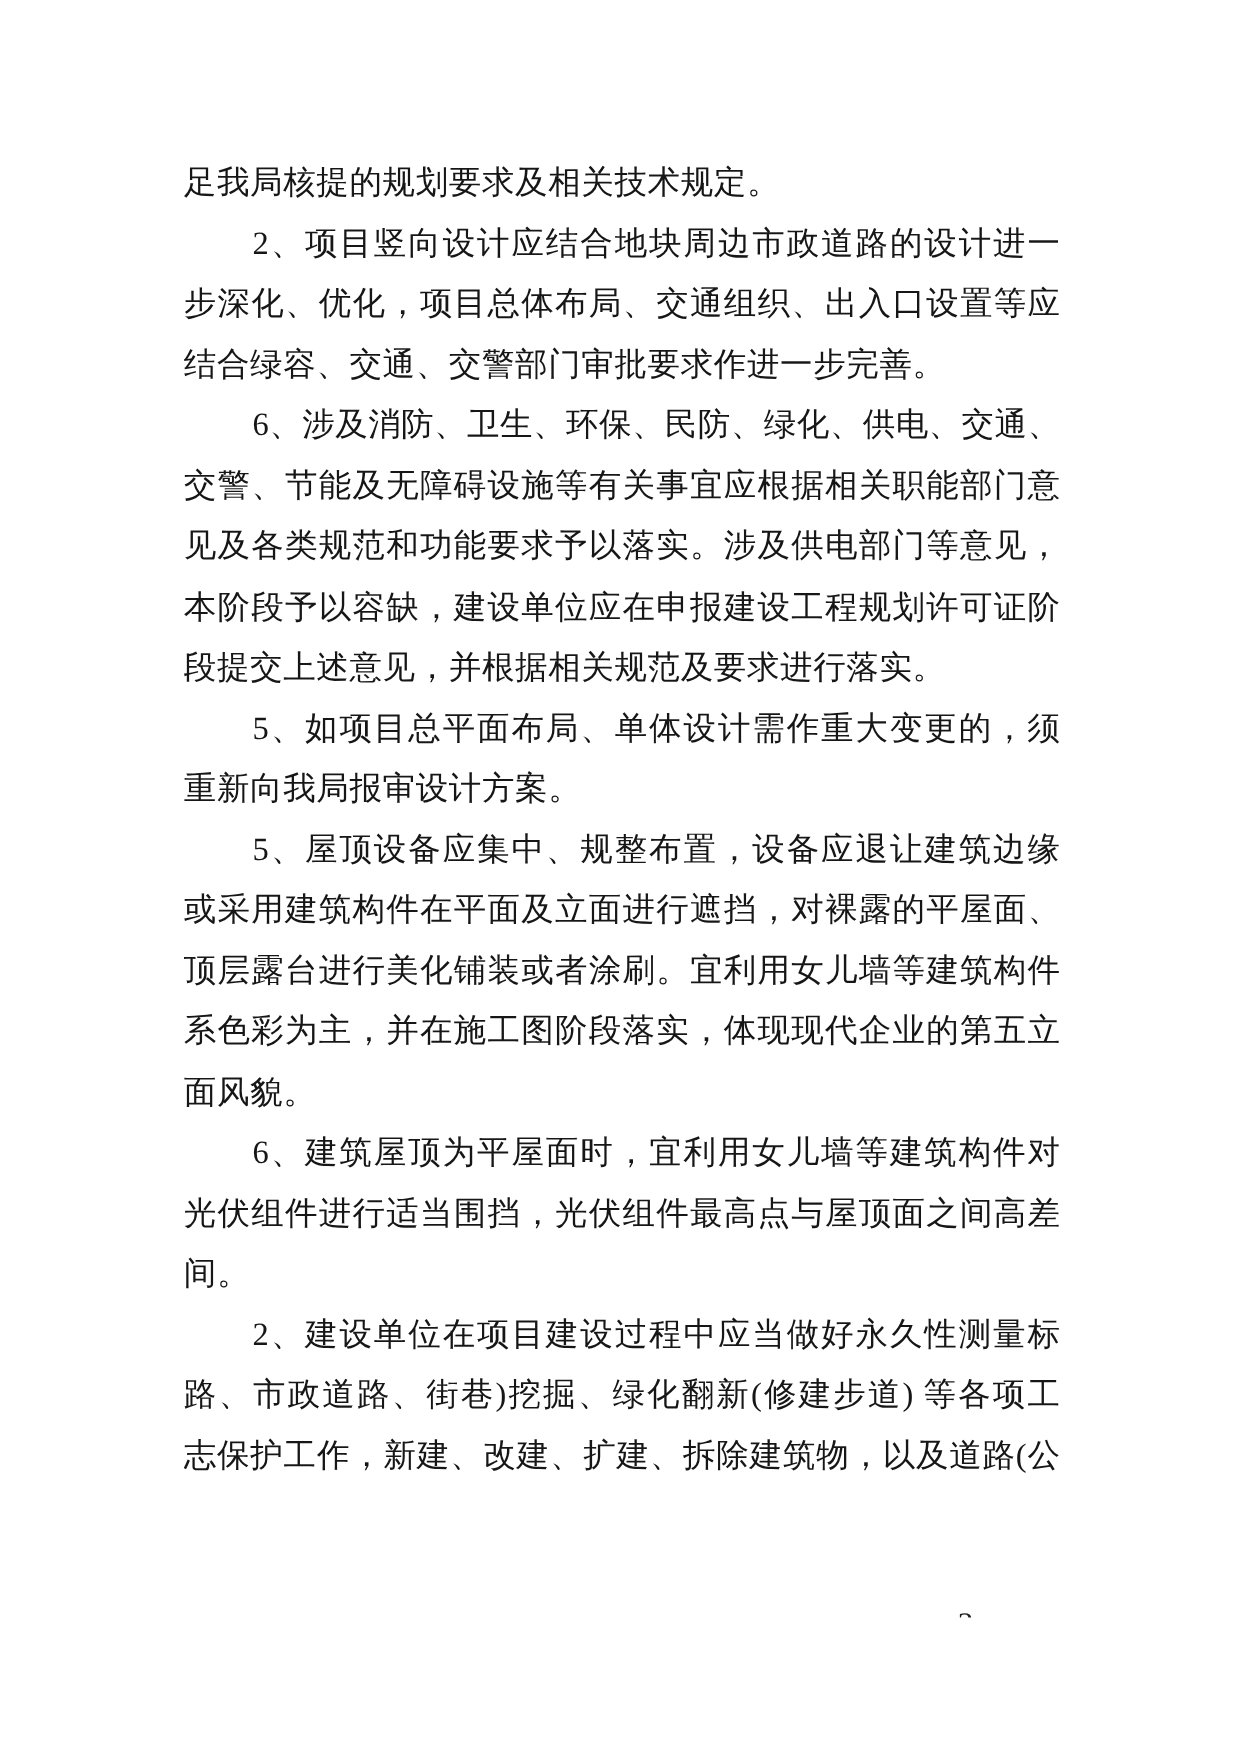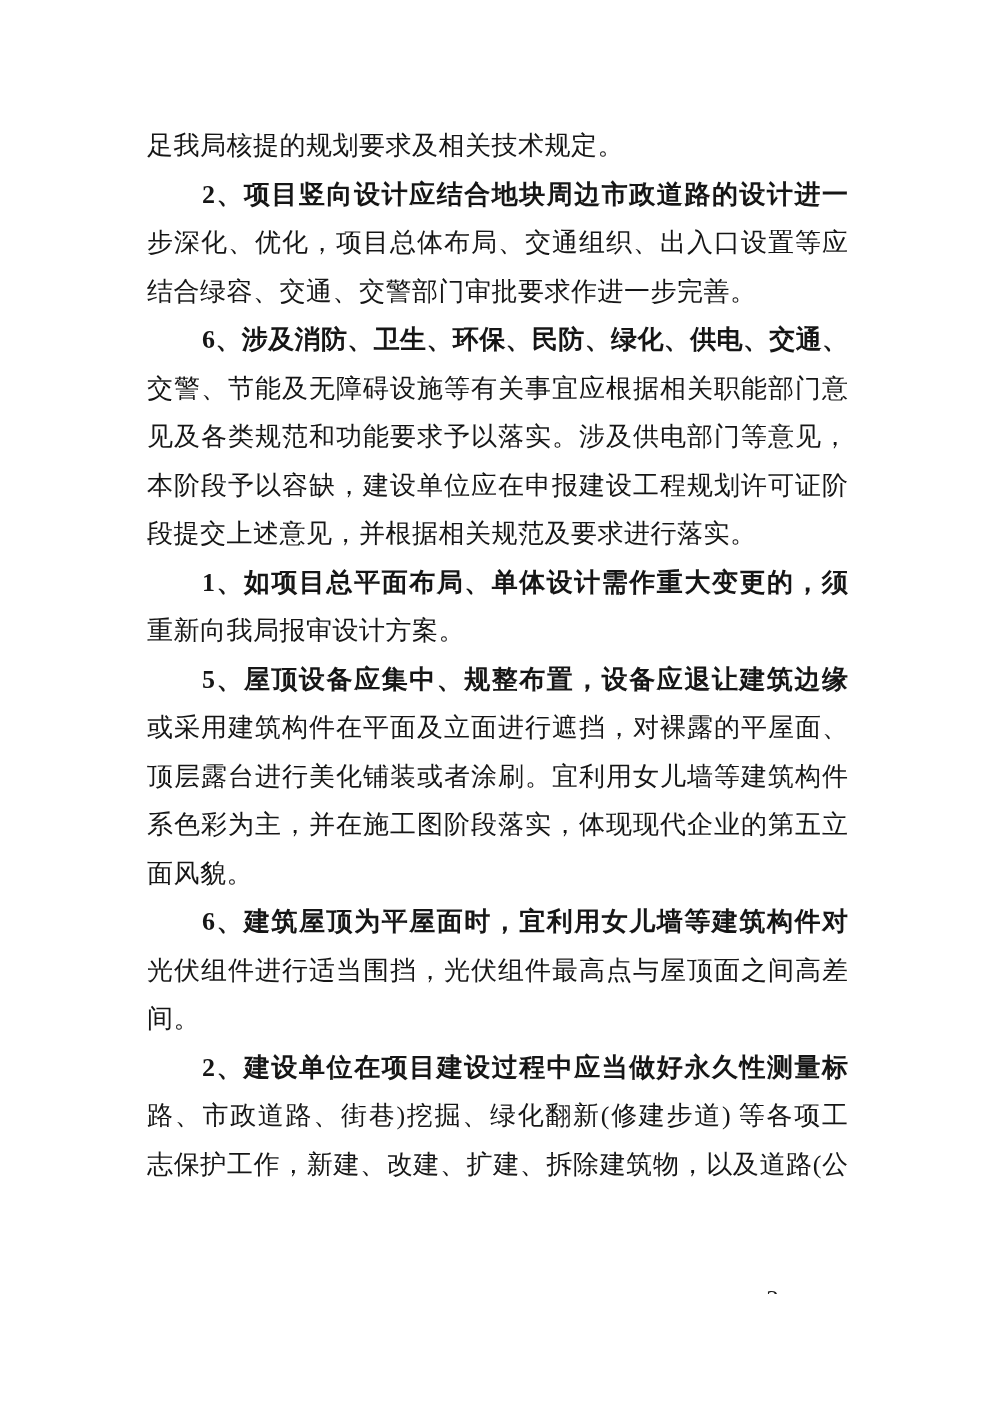--- a/index.html
+++ b/index.html
@@ -37,21 +37,20 @@
     letter-spacing: 0.5px;
     color: #161616;
   }
   .line.justify {
     text-align: justify;
     text-align-last: justify;
     letter-spacing: 0;
   }
   .line.indent {
     padding-left: 55px;
-    font-weight: bold;
   }
   .page-footer {
     position: absolute;
     top: 1283px;
     left: 147px;
     width: 701px;
     text-align: right;
     padding-right: 32px;
     box-sizing: border-box;
   }
@@ -71,21 +70,21 @@
 
   <p class="line">足我局核提的规划要求及相关技术规定。</p>
       <p class="line indent justify">2、项目竖向设计应结合地块周边市政道路的设计进一</p>
       <p class="line justify">步深化、优化，项目总体布局、交通组织、出入口设置等应</p>
       <p class="line">结合绿容、交通、交警部门审批要求作进一步完善。</p>
       <p class="line indent justify">6、涉及消防、卫生、环保、民防、绿化、供电、交通、</p>
       <p class="line justify">交警、节能及无障碍设施等有关事宜应根据相关职能部门意</p>
       <p class="line justify">见及各类规范和功能要求予以落实。涉及供电部门等意见，</p>
       <p class="line justify">本阶段予以容缺，建设单位应在申报建设工程规划许可证阶</p>
       <p class="line">段提交上述意见，并根据相关规范及要求进行落实。</p>
-      <p class="line indent justify">1、如项目总平面布局、单体设计需作重大变更的，须</p>
+      <p class="line indent justify">5、如项目总平面布局、单体设计需作重大变更的，须</p>
       <p class="line">重新向我局报审设计方案。</p>
       <p class="line indent justify">5、屋顶设备应集中、规整布置，设备应退让建筑边缘</p>
       <p class="line justify">或采用建筑构件在平面及立面进行遮挡，对裸露的平屋面、</p>
       <p class="line justify">顶层露台进行美化铺装或者涂刷。宜利用女儿墙等建筑构件对</p>
       <p class="line justify">系色彩为主，并在施工图阶段落实，体现现代企业的第五立</p>
       <p class="line">面风貌。</p>
       <p class="line indent justify">6、建筑屋顶为平屋面时，宜利用女儿墙等建筑构件对</p>
       <p class="line justify">光伏组件进行适当围挡，光伏组件最高点与屋顶面之间高差</p>
       <p class="line">间。</p>
       <p class="line indent justify">2、建设单位在项目建设过程中应当做好永久性测量标</p>

